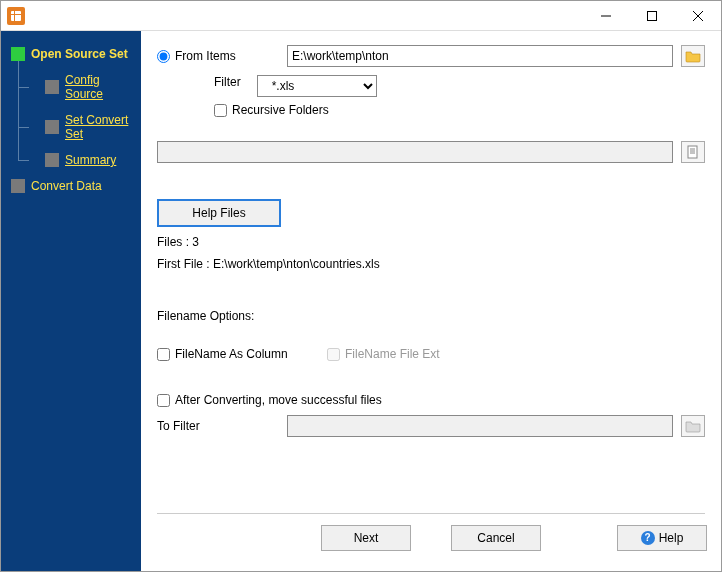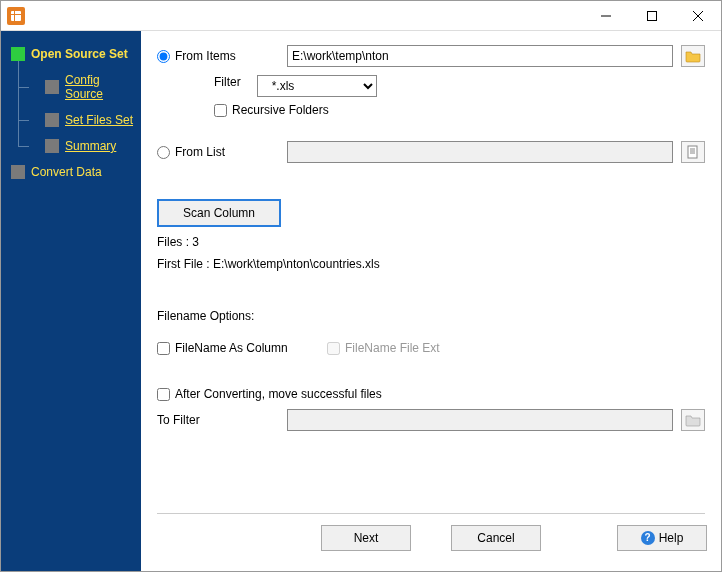--- a/index.html
+++ b/index.html
@@ -87,21 +87,21 @@
       <div class="tree-item child">
         <span class="line-v"></span>
           <span class="line-h"></span>
         <span class="sq"></span>
         <span>Config Source</span>
       </div>
       <div class="tree-item child">
         <span class="line-v"></span>
           <span class="line-h"></span>
         <span class="sq"></span>
-        <span>Set Files Set</span>
+        <span>Set Convert Set</span>
       </div>
       <div class="tree-item child last-child">
         <span class="line-v"></span>
           <span class="line-h"></span>
         <span class="sq"></span>
         <span>Summary</span>
       </div>
       <div class="tree-item">
         <span class="sq"></span>
         <span>Convert Data</span>
@@ -134,46 +134,40 @@
       </div>
 
       <div class="filter-row">
         <label class="check-label">
           <input type="checkbox" class="checkbox" style="">
           <span>Recursive Folders</span>
         </label>
       </div>
 
       <div class="row" style="margin-top:18px">
-        <div class="label-col">
-          <label class="radio-label">
-            <input type="radio" class="radio" name="src" style="">
-            <span>From List</span>
-          </label>
-        </div>
         <div class="input-col">
           <input type="text" class="field disabled" disabled="" value="" style="">
           <div class="icon-btn">
             <svg viewBox="0 0 16 14">
                 <rect x="3" y="1" width="9" height="12" fill="#fff" stroke="#888" stroke-width="1"></rect>
                 <line x1="5" y1="4" x2="10" y2="4" stroke="#888"></line>
                 <line x1="5" y1="6" x2="10" y2="6" stroke="#888"></line>
                 <line x1="5" y1="8" x2="10" y2="8" stroke="#888"></line>
               </svg>
           </div>
         </div>
       </div>
 
-      <button class="scan-btn">Scan Column</button>
+      <button class="scan-btn">Help Files</button>
       <div class="info-line">Files : 3</div>
       <div class="info-line">First File : E:\work\temp\nton\countries.xls</div>
 
       <div class="section-gap"></div>
 
-      <div style="margin-bottom:18px">Filename Options:</div>
+      <div style="margin-bottom:24px">Filename Options:</div>
       <div class="row">
         <label class="check-label" style="width:170px">
           <input type="checkbox" class="checkbox" style="">
           <span>FileName As Column</span>
         </label>
         <label class="check-label check-disabled">
           <input type="checkbox" class="checkbox" disabled="" style="">
           <span>FileName File Ext</span>
         </label>
       </div>

